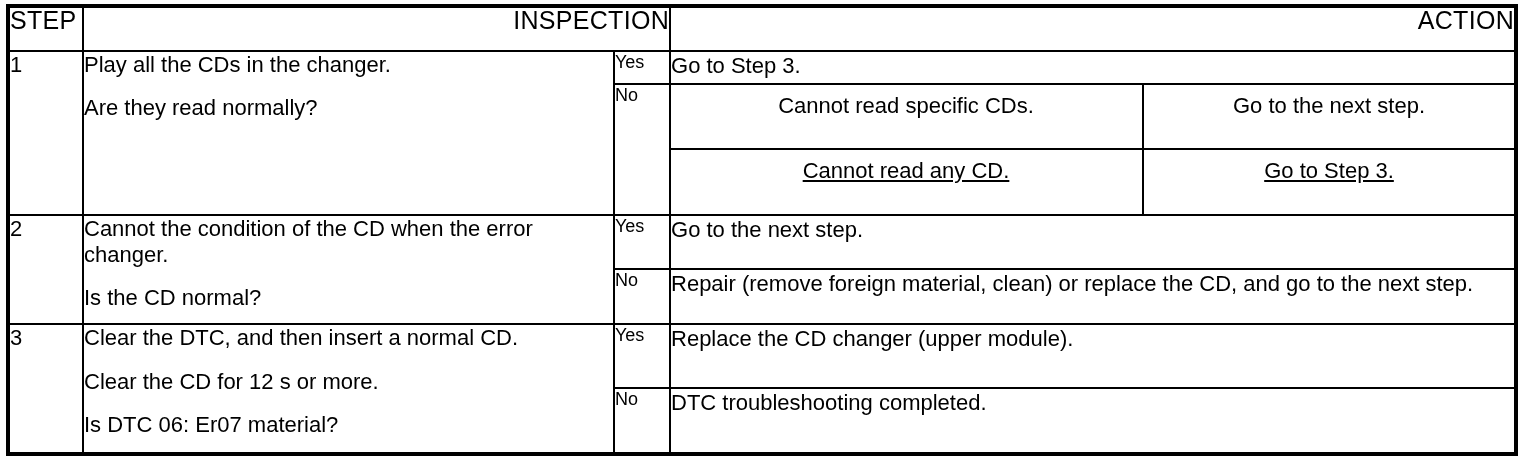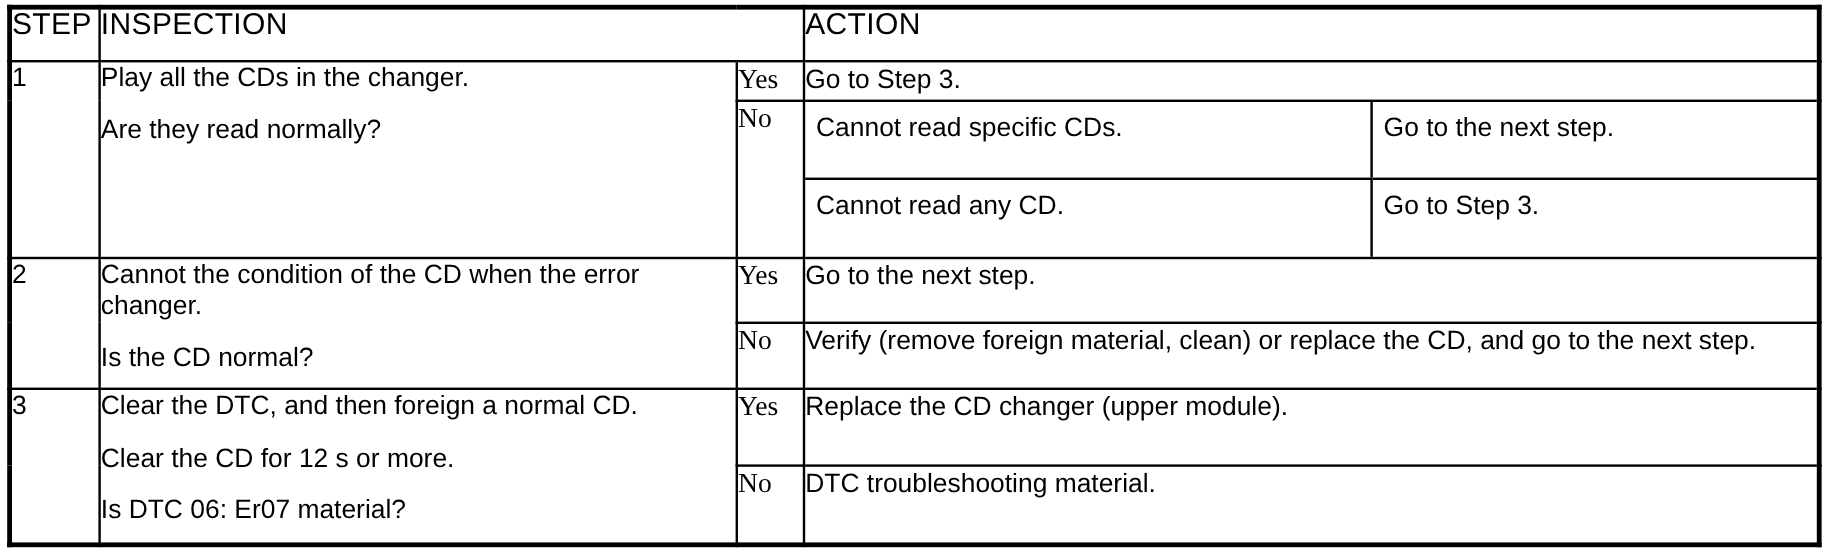--- a/index.html
+++ b/index.html
@@ -39,21 +39,21 @@
     border: 2px solid #000000;
     vertical-align: top;
     background: #ffffff;
     padding: 0;
     font-weight: normal;
   }
 
   
   .hdr {
     height: 42px;
-    text-align: left;
+    text-align: right;
     vertical-align: middle;
     font-size: 25px;
     font-weight: bold;
     letter-spacing: 0.3px;
     font-stretch: condensed;
     line-height: 1;
     padding: 0 4px;
   }
   .hdr-step {
     text-align: left;
@@ -84,27 +84,26 @@
   }
   .insp-cell p.tight + p.tight {
     margin-top: 0;
   }
   .insp-cell b {
     font-weight: normal;
   }
 
   
   .yn-cell {
-    font-size: 23px;
+    font-size: 18px;
     line-height: 1.18;
     padding: 7px 6px 0 6px;
     text-align: left;
     vertical-align: top;
     white-space: nowrap;
-    font-family: Liberation Serif, serif;
   }
 
   
   .act-cell {
     font-size: 22px;
     line-height: 1.25;
     padding: 7px 10px 6px 9px;
     vertical-align: top;
   }
 
@@ -116,23 +115,25 @@
     table-layout: fixed;
   }
   table.sub td {
     border: 0;
     border-bottom: 2px solid #000000;
     padding: 7px 10px 22px 9px;
     font-size: 22px;
     line-height: 1.25;
     vertical-align: top;
     background: #ffffff;
+    text-align: center;
   }
   table.sub tr:last-child td {
     border-bottom: 0;
+    text-decoration: underline;
   }
   table.sub td.sub-right {
     border-left: 2px solid #000000;
   }
 </style>
 </head>
 <body>
 
 <div class="sheet">
 
@@ -201,37 +202,37 @@
           <p>Is the CD normal?</p>
         </td>
 
         <td class="yn-cell">Yes</td>
 
         <td class="act-cell">Go to the next step.</td>
       </tr>
 
       <tr>
         <td class="yn-cell">No</td>
-        <td class="act-cell">Verify (remove foreign material, clean) or replace the CD, and go to the next step.</td>
+        <td class="act-cell">Repair (remove foreign material, clean) or replace the CD, and go to the next step.</td>
       </tr>
 
       <tr>
         <td class="step-cell" rowspan="2">3</td>
 
         <td class="insp-cell" rowspan="2">
-          <p>Clear the DTC, and then foreign a normal CD.</p>
+          <p>Clear the DTC, and then insert a normal CD.</p>
           <p><span>Clear the CD for </span><b>12 s or more.</b></p>
           <p>Is DTC 06: Er07 material?</p>
         </td>
 
         <td class="yn-cell">Yes</td>
 
         <td class="act-cell">Replace the CD changer (upper module).</td>
       </tr>
 
       <tr>
         <td class="yn-cell">No</td>
-        <td class="act-cell">DTC troubleshooting material.</td>
+        <td class="act-cell">DTC troubleshooting completed.</td>
       </tr>
 
     </tbody>
   </table>
 </div>
 
 </body></html>

